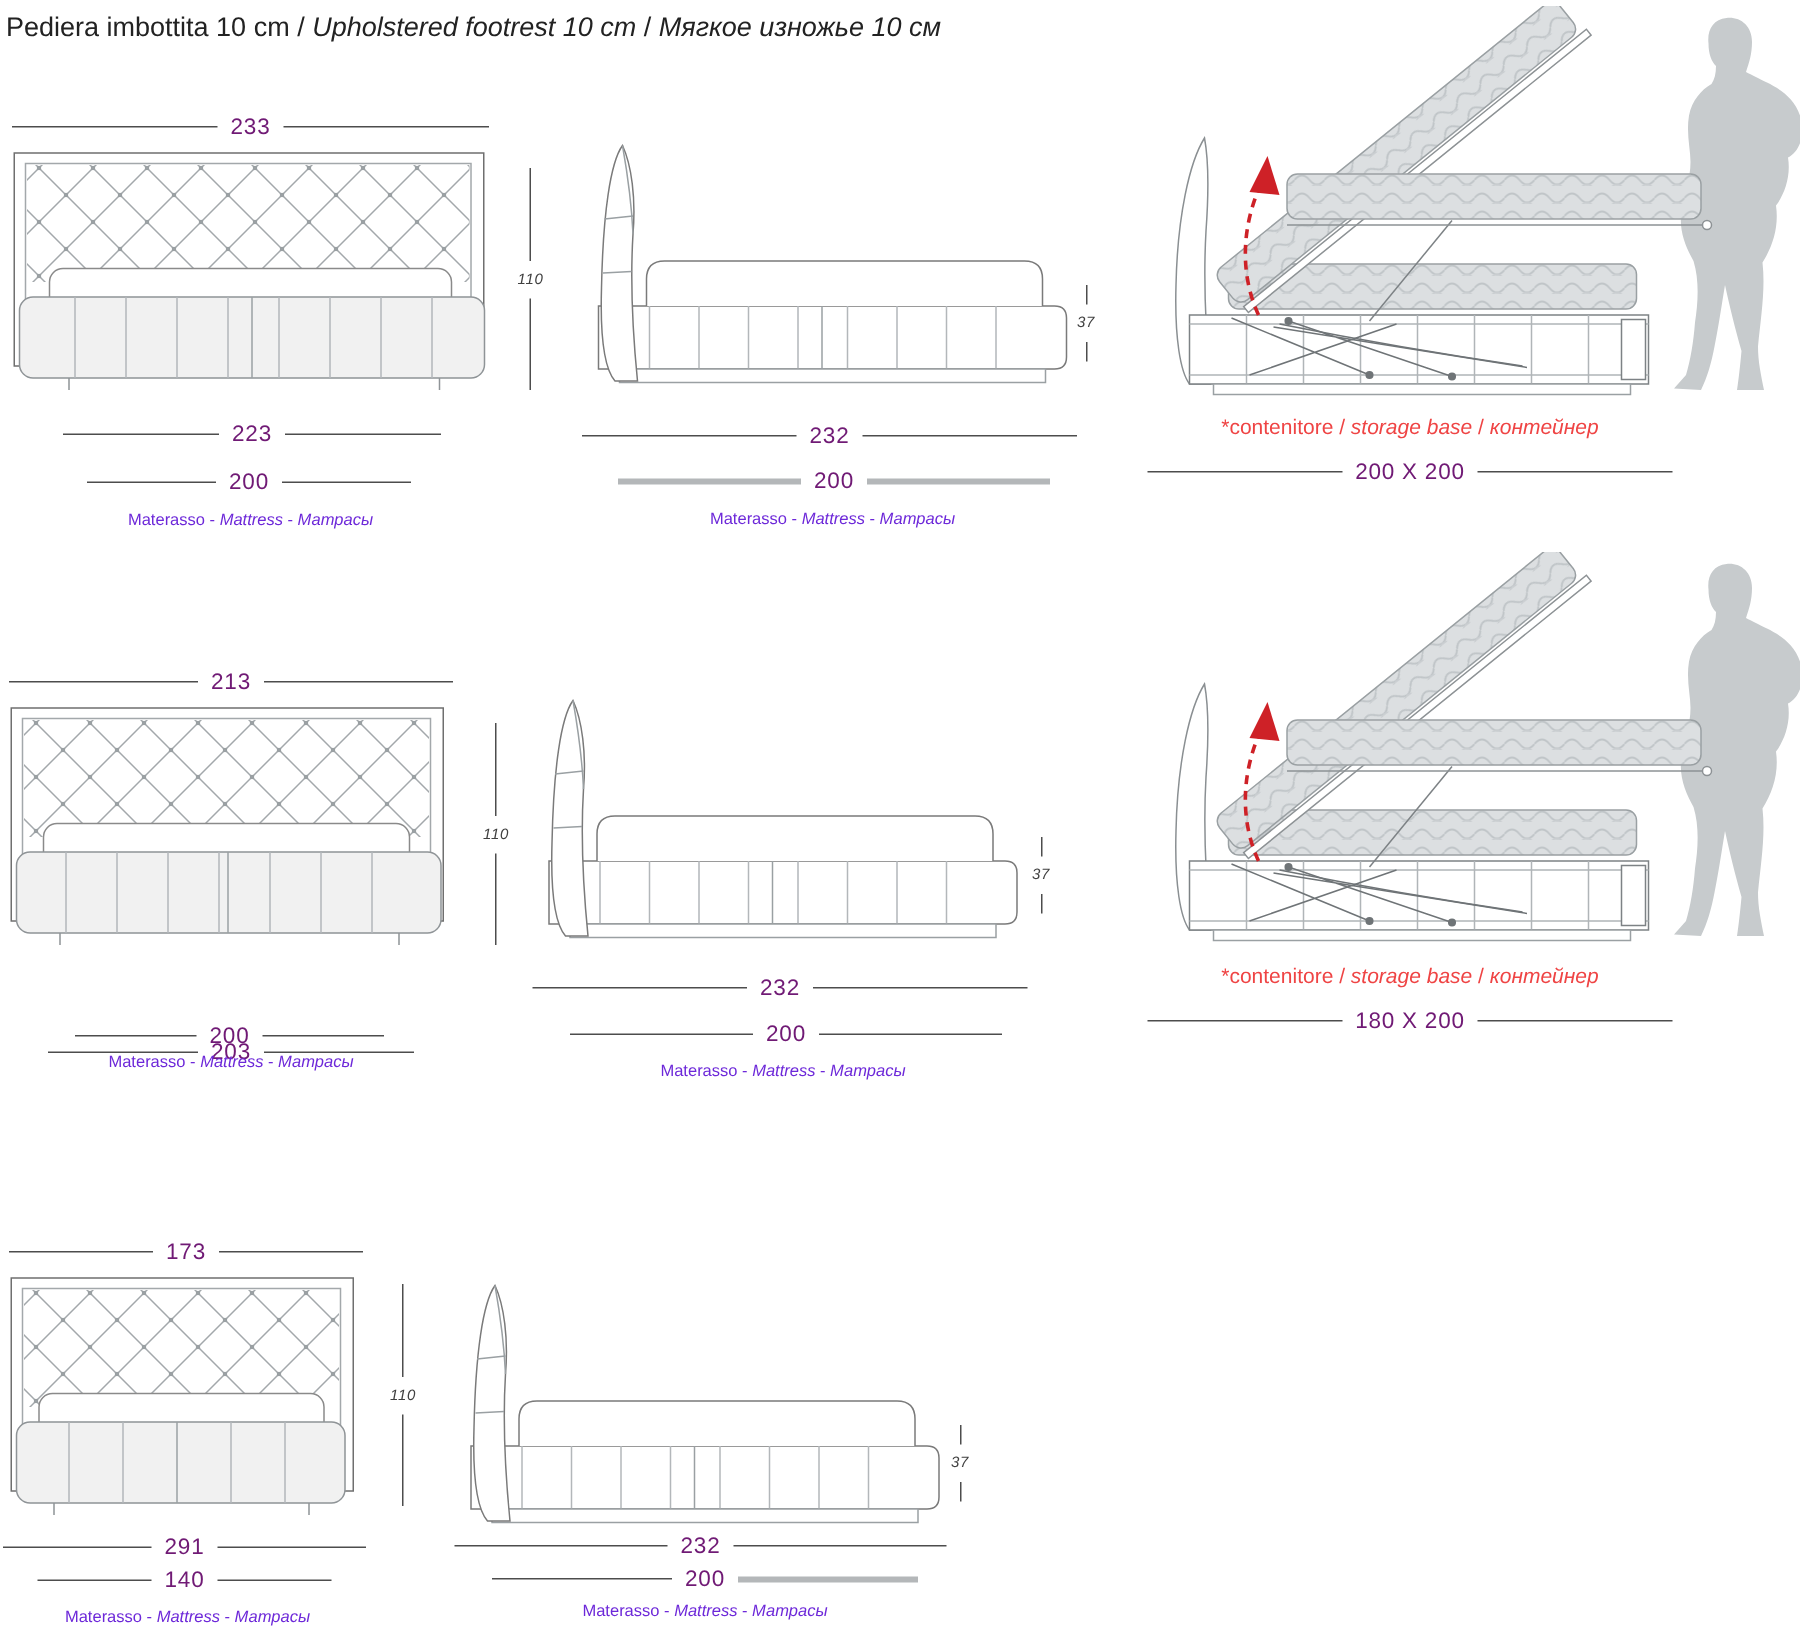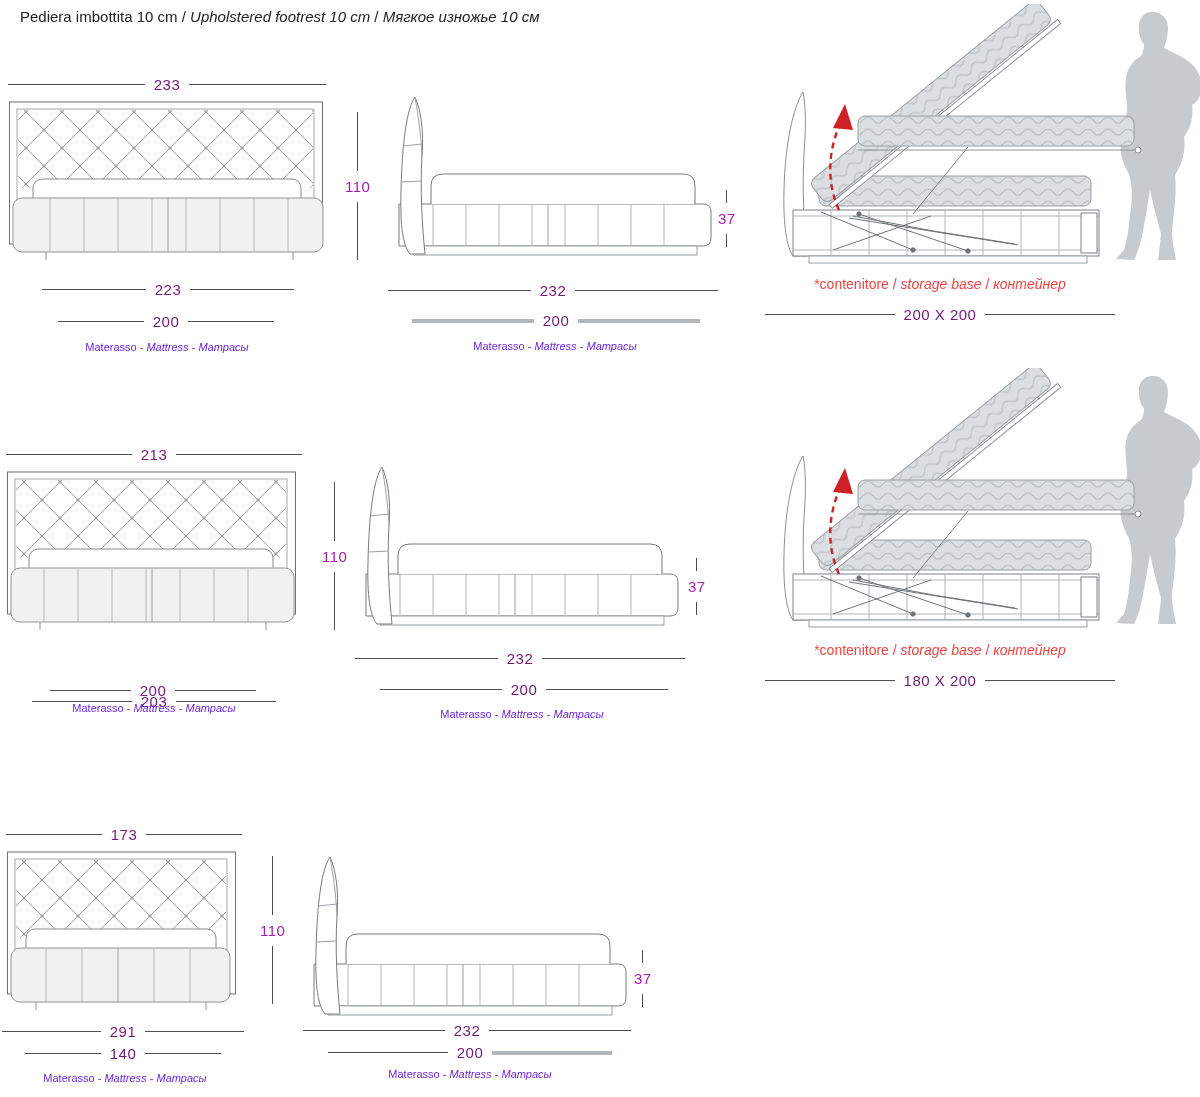--- a/index.html
+++ b/index.html
@@ -1,28 +1,28 @@
 <!DOCTYPE html>
 <html><head>
 <meta charset="utf-8">
 <style>
   html,body{margin:0;padding:0;background:#fff;}
   #canvas{position:relative;width:1200px;height:1097px;background:#ffffff;
           font-family:"Liberation Sans",sans-serif;color:#2f2f2f;overflow:hidden;}
-  .title{position:absolute;left:20px;top:8px;font-size:15px;color:#222;white-space:nowrap;}
+  .title{position:absolute;left:4px;top:8px;font-size:18px;color:#222;white-space:nowrap;}
   .fig{position:absolute;}
   .dim{position:absolute;display:flex;align-items:center;gap:9px;}
   .dim .dl{flex:1;height:0;border-top:1px solid #4d4d4d;}
   .dim.thick .dl{border-top:4px solid #b4b7b9;}
   .dim.thickR .dl:last-child{border-top:4px solid #b4b7b9;}
   .dim .dt{font-size:15px;color:#701a75;white-space:nowrap;letter-spacing:.5px;}
   .vdim{position:absolute;display:flex;flex-direction:column;align-items:center;gap:7px;}
   .vdim .vl{flex:1;width:0;border-left:1px solid #4d4d4d;}
   .vdim.short .vl{flex:0 0 13px;}
-  .vdim .dt{font-size:15px;color:#a21caf;letter-spacing:.5px;}
+  .vdim .dt{font-size:10px;color:#404040;letter-spacing:.5px;font-style:italic;}
   .lbl{position:absolute;text-align:center;font-size:11px;color:#6d28d9;white-space:nowrap;}
   .lbl em,.title em,.cap em{font-style:italic;}
   .cap{position:absolute;text-align:center;font-size:14px;color:#ef4444;white-space:nowrap;}
 </style>
 </head>
 <body>
 
 <svg style="position:absolute;width:0;height:0" aria-hidden="true">
   <defs>
     <pattern id="lat" width="36" height="36" patternUnits="userSpaceOnUse">

